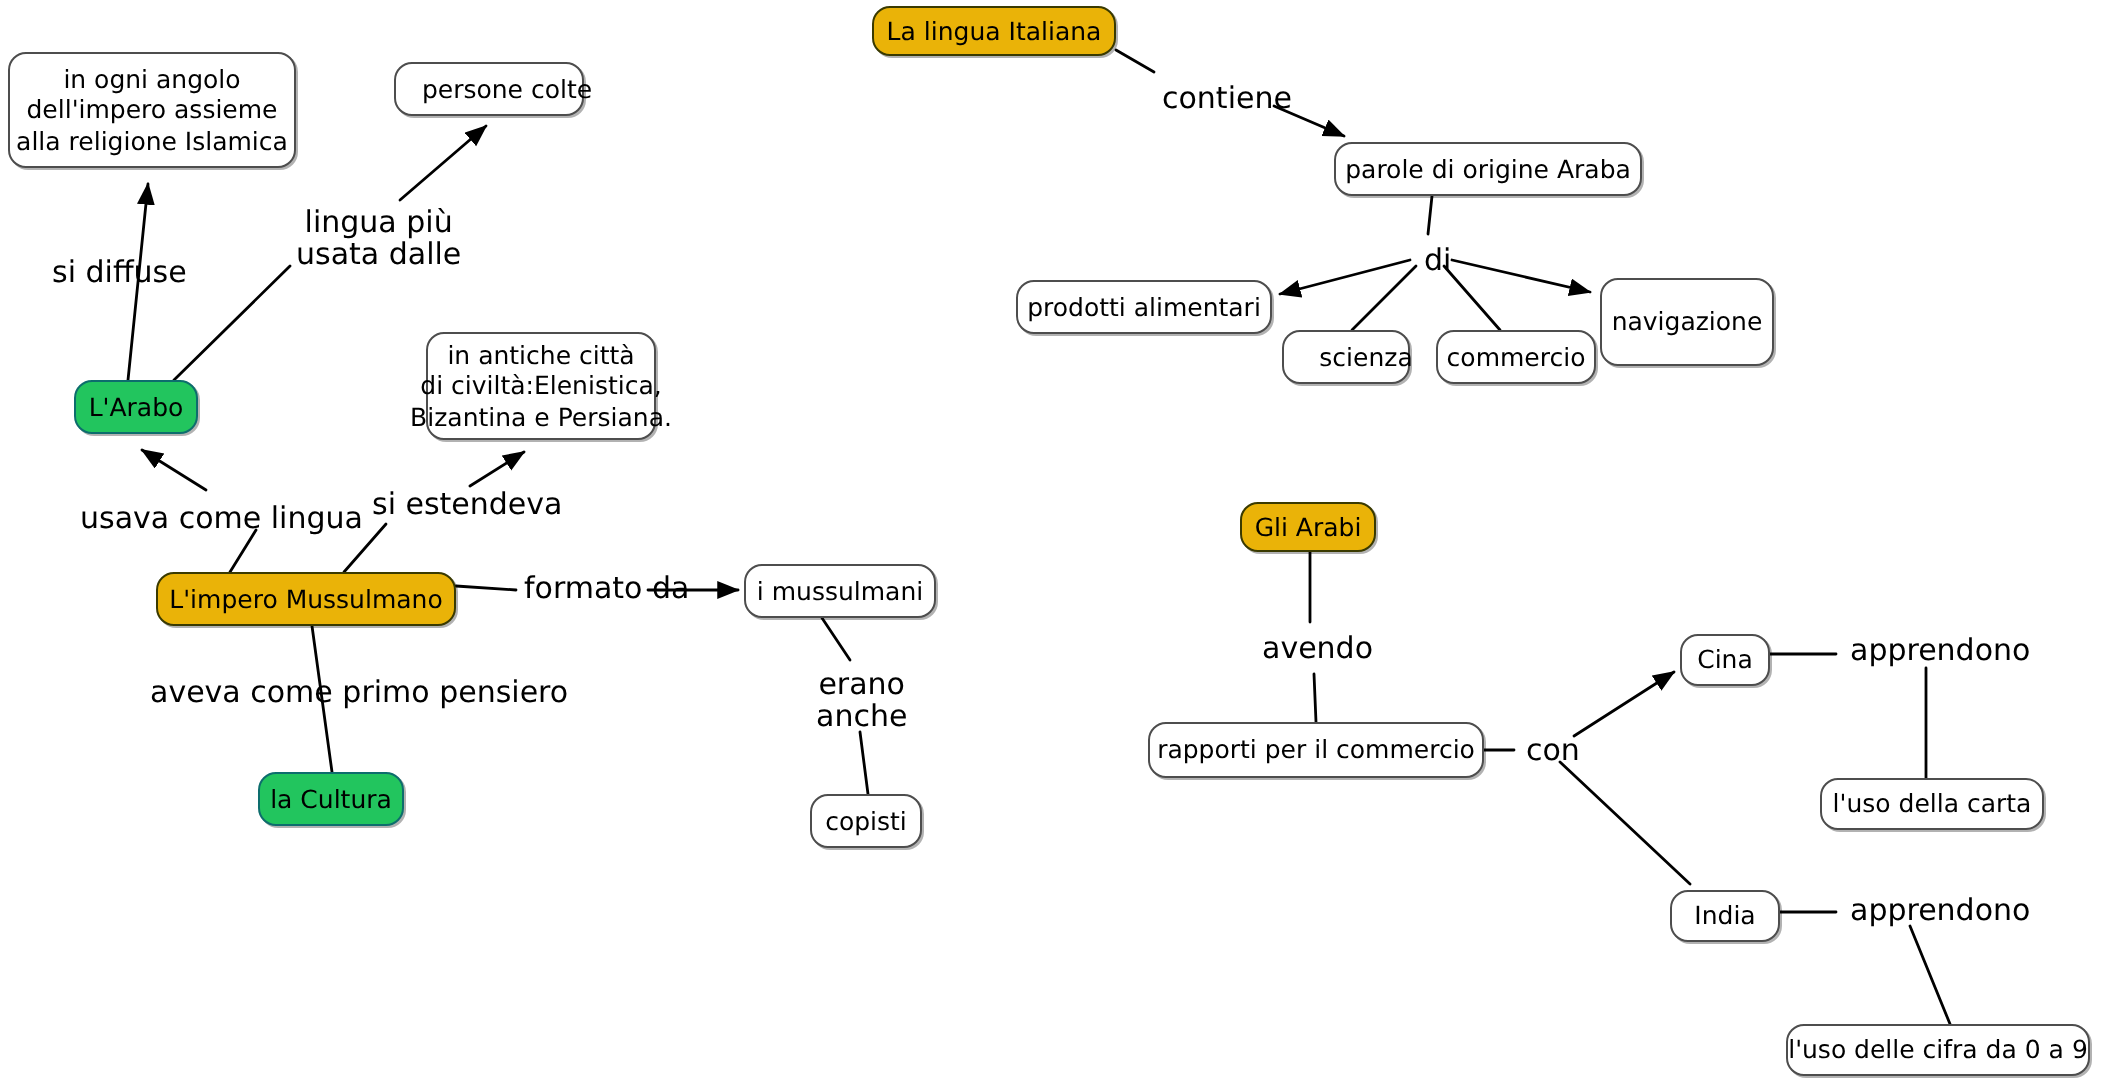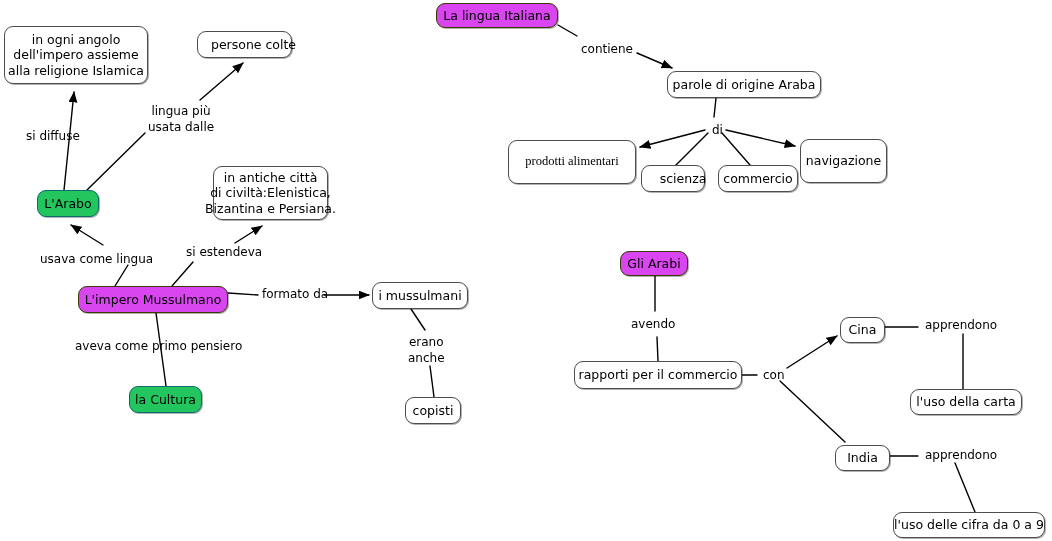--- a/index.html
+++ b/index.html
@@ -34,30 +34,30 @@
     line-height: 15.5px;
     text-align: center;
     display: flex;
     align-items: center;
     justify-content: center;
     padding: 2px 7px;
     white-space: pre;
     box-shadow: 1px 1px 0 rgba(0,0,0,0.30);
   }
   .node.yellow {
-    background: #d946ef;
+    background: #eab308;
     border-color: #3a3a00;
   }
   .node.cyan {
     background: #22c55e;
     border-color: #0d6d6d;
   }
   .link-label {
     position: absolute;
-    font-size: 12px;
+    font-size: 15px;
     line-height: 15.5px;
     color: #000000;
     text-align: center;
     white-space: pre;
     background: transparent;
   }
 </style>
 </head>
 <body>
 
@@ -113,21 +113,21 @@
       <div class="node cyan" style="left: 37px; top: 190px; width: 62px; height: 27px;">L'Arabo</div>
       <div class="node" style="left: 213px; top: 166px; width: 115px; height: 54px;">in antiche città
 di civiltà:Elenistica,
 Bizantina e Persiana.</div>
       <div class="node yellow" style="left: 78px; top: 286px; width: 150px; height: 27px;">L'impero Mussulmano</div>
       <div class="node" style="left: 372px; top: 282px; width: 96px; height: 27px;">i mussulmani</div>
       <div class="node" style="left: 405px; top: 397px; width: 56px; height: 27px;">copisti</div>
       <div class="node cyan" style="left: 129px; top: 386px; width: 73px; height: 27px;">la Cultura</div>
       <div class="node yellow" style="left: 436px; top: 3px; width: 122px; height: 25px;">La lingua Italiana</div>
       <div class="node" style="left: 667px; top: 71px; width: 154px; height: 27px;">parole di origine Araba</div>
-      <div class="node" style="left: 508px; top: 140px; width: 128px; height: 44px; font-family: Liberation Serif, serif;">prodotti alimentari</div>
+      <div class="node" style="left: 508px; top: 140px; width: 128px; height: 27px;">prodotti alimentari</div>
       <div class="node" style="left: 641px; top: 165px; width: 64px; height: 27px; padding-left: 27px;">scienza</div>
       <div class="node" style="left: 718px; top: 165px; width: 80px; height: 27px;">commercio</div>
       <div class="node" style="left: 800px; top: 139px; width: 87px; height: 44px;">navigazione</div>
       <div class="node yellow" style="left: 620px; top: 251px; width: 68px; height: 25px;">Gli Arabi</div>
       <div class="node" style="left: 574px; top: 361px; width: 168px; height: 28px;">rapporti per il commercio</div>
       <div class="node" style="left: 840px; top: 317px; width: 45px; height: 26px;">Cina</div>
       <div class="node" style="left: 835px; top: 445px; width: 55px; height: 26px;">India</div>
       <div class="node" style="left: 910px; top: 389px; width: 112px; height: 26px;">l'uso della carta</div>
       <div class="node" style="left: 893px; top: 512px; width: 152px; height: 26px;">l'uso delle cifra da 0 a 9</div>
     </div>

